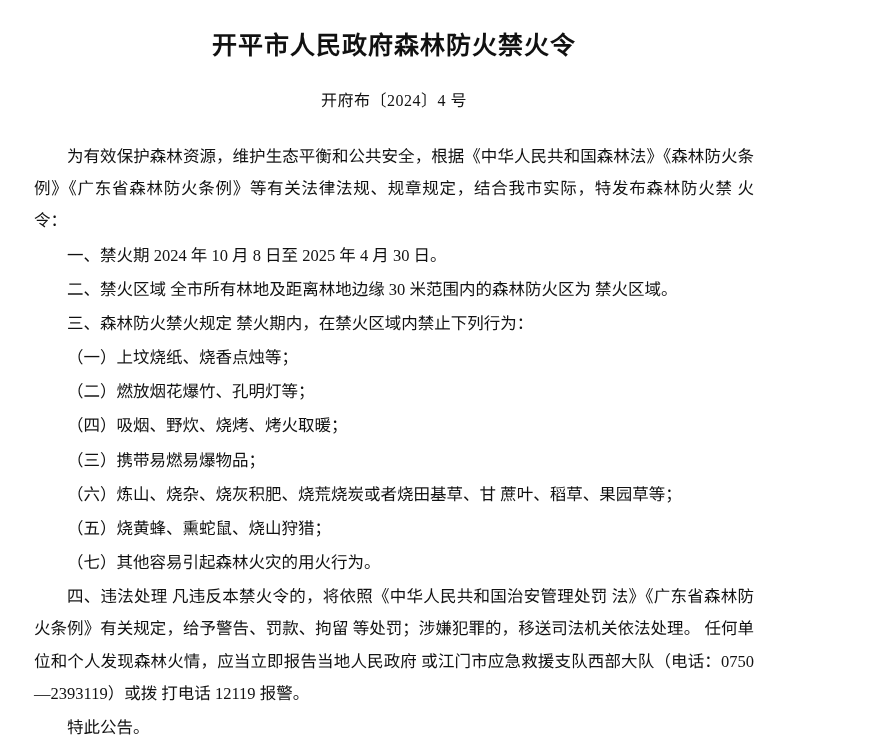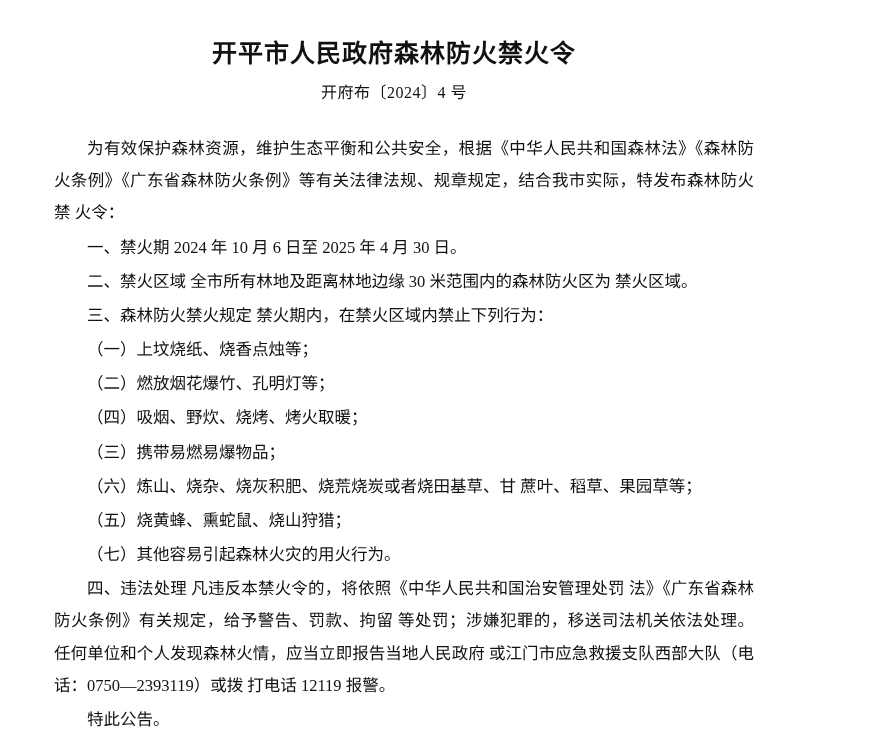--- a/index.html
+++ b/index.html
@@ -11,44 +11,43 @@
     width: 894px;
     height: 743px;
     font-family: "Liberation Serif", "DejaVu Serif", serif;
     color: #1a1a1a;
     overflow: hidden;
   }
   .page {
     width: 788px;
     height: 743px;
     box-sizing: border-box;
-    padding: 26px 34px 10px 34px;
+    padding: 18px 34px 10px 34px;
     position: relative;
   }
   .doc-title {
     text-align: center;
     font-size: 25px;
     font-weight: bold;
     letter-spacing: 1px;
     margin-top: 10px;
     margin-bottom: 0;
     line-height: 1.4;
     color: #111;
   }
   .doc-number {
     text-align: center;
     font-size: 16px;
-    margin-top: 8px;
+    margin-top: 24px;
     margin-bottom: 0;
     letter-spacing: 0.5px;
     color: #111;
   }
   .body-block {
     margin-top: 30px;
-    margin-left: 20px;
   }
   p.para {
     font-size: 16.5px;
     line-height: 1.95;
     margin: 0 0 2px 0;
     text-align: justify;
     text-justify: inter-ideograph;
     color: #111;
   }
   p.indent {
@@ -82,21 +81,21 @@
 <div class="page">
 
   <h1 class="doc-title">开平市人民政府森林防火禁火令</h1>
 
   <div class="doc-number">开府布〔2024〕4 号</div>
 
   <div class="body-block">
 
     <p class="para indent">为有效保护森林资源，维护生态平衡和公共安全，根据《中华人民共和国森林法》《森林防火条例》《广东省森林防火条例》等有关法律法规、规章规定，结合我市实际，特发布森林防火禁 火令：</p>
 
-    <p class="para item">一、禁火期 2024 年 10 月 6 日至 2025 年 4 月 30 日。</p>
+    <p class="para item">一、禁火期 2024 年 10 月 8 日至 2025 年 4 月 30 日。</p>
 
     <p class="para item">二、禁火区域 全市所有林地及距离林地边缘 30 米范围内的森林防火区为 禁火区域。</p>
 
     <p class="para item">三、森林防火禁火规定 禁火期内，在禁火区域内禁止下列行为：</p>
 
     <p class="para subitem">（一）上坟烧纸、烧香点烛等；</p>
     <p class="para subitem">（二）燃放烟花爆竹、孔明灯等；</p>
     <p class="para subitem">（四）吸烟、野炊、烧烤、烤火取暖；</p>
     <p class="para subitem">（三）携带易燃易爆物品；</p>
     <p class="para subitem">（六）炼山、烧杂、烧灰积肥、烧荒烧炭或者烧田基草、甘 蔗叶、稻草、果园草等；</p>

